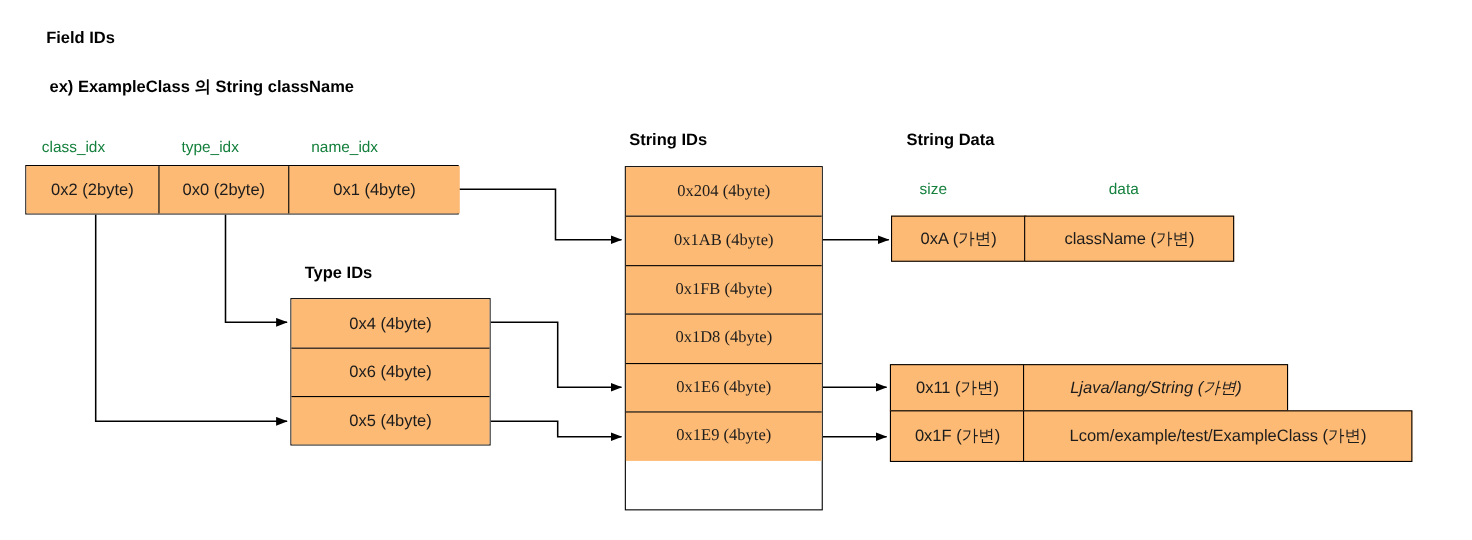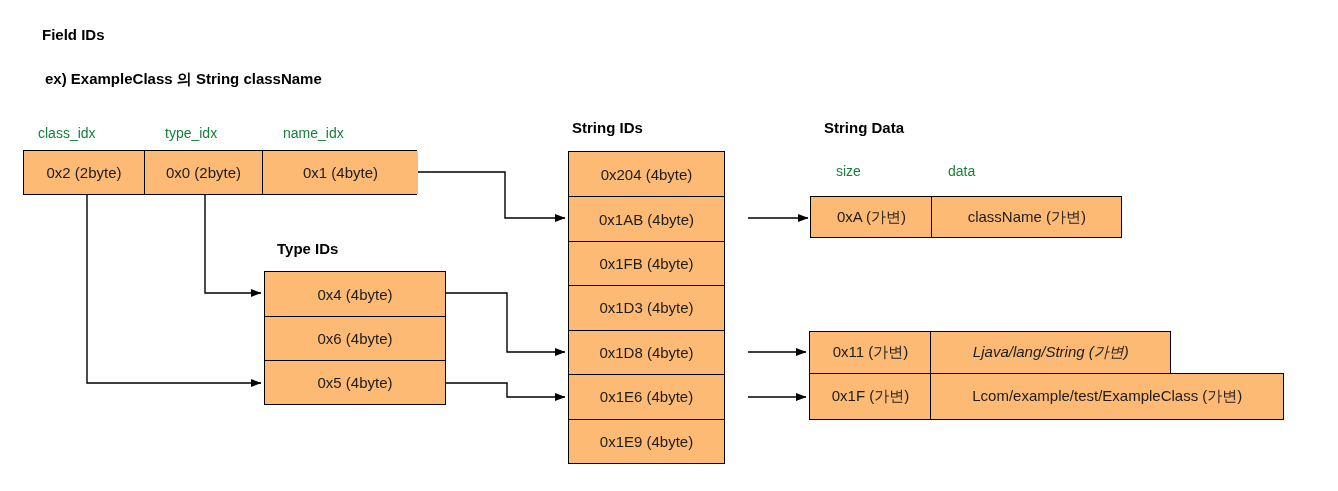--- a/index.html
+++ b/index.html
@@ -79,33 +79,32 @@
   </div>
 
   <div class="label" style="left:277px; top:240px;">Type IDs</div>
   <div class="tbl vlist" style="left:264px; top:271px; width:182px; height:134px; grid-template-rows: repeat(3, 1fr);">
     <div class="cell">0x4 (4byte)</div>
     <div class="cell">0x6 (4byte)</div>
     <div class="cell">0x5 (4byte)</div>
   </div>
 
   <div class="label" style="left:572px; top:119px;">String IDs</div>
-  <div class="tbl vlist" style="left:568px; top:151px; width:157px; height:313px; grid-template-rows: repeat(7, 1fr);">
+  <div class="tbl vlist" style="left:568px; top:151px; width:180px; height:313px; grid-template-rows: repeat(7, 1fr); font-family: Liberation Serif, serif;">
     <div class="cell">0x204 (4byte)</div>
     <div class="cell">0x1AB (4byte)</div>
     <div class="cell">0x1FB (4byte)</div>
-    <div class="cell">0x1D3 (4byte)</div>
     <div class="cell">0x1D8 (4byte)</div>
     <div class="cell">0x1E6 (4byte)</div>
     <div class="cell">0x1E9 (4byte)</div>
   </div>
 
   <div class="label" style="left:824px; top:119px;">String Data</div>
   <div class="col-header" style="left:836px; top:163px;">size</div>
-  <div class="col-header" style="left:948px; top:163px;">data</div>
+  <div class="col-header" style="left:1008px; top:163px;">data</div>
 
   <div class="sd-row" style="left:810px; top:196px; height:42px;">
     <div class="cell" style="width:123px;">0xA (가변)</div>
     <div class="cell" style="width:191px;">className (가변)</div>
   </div>
 
   <div class="sd-row" style="left:809px; top:331px; height:43px;">
     <div class="cell" style="width:123px;text-align:center;">0x11 (가변)</div>
     <div class="cell" style="width:241px;font-style:italic;">Ljava/lang/String (가변)</div>
   </div>

